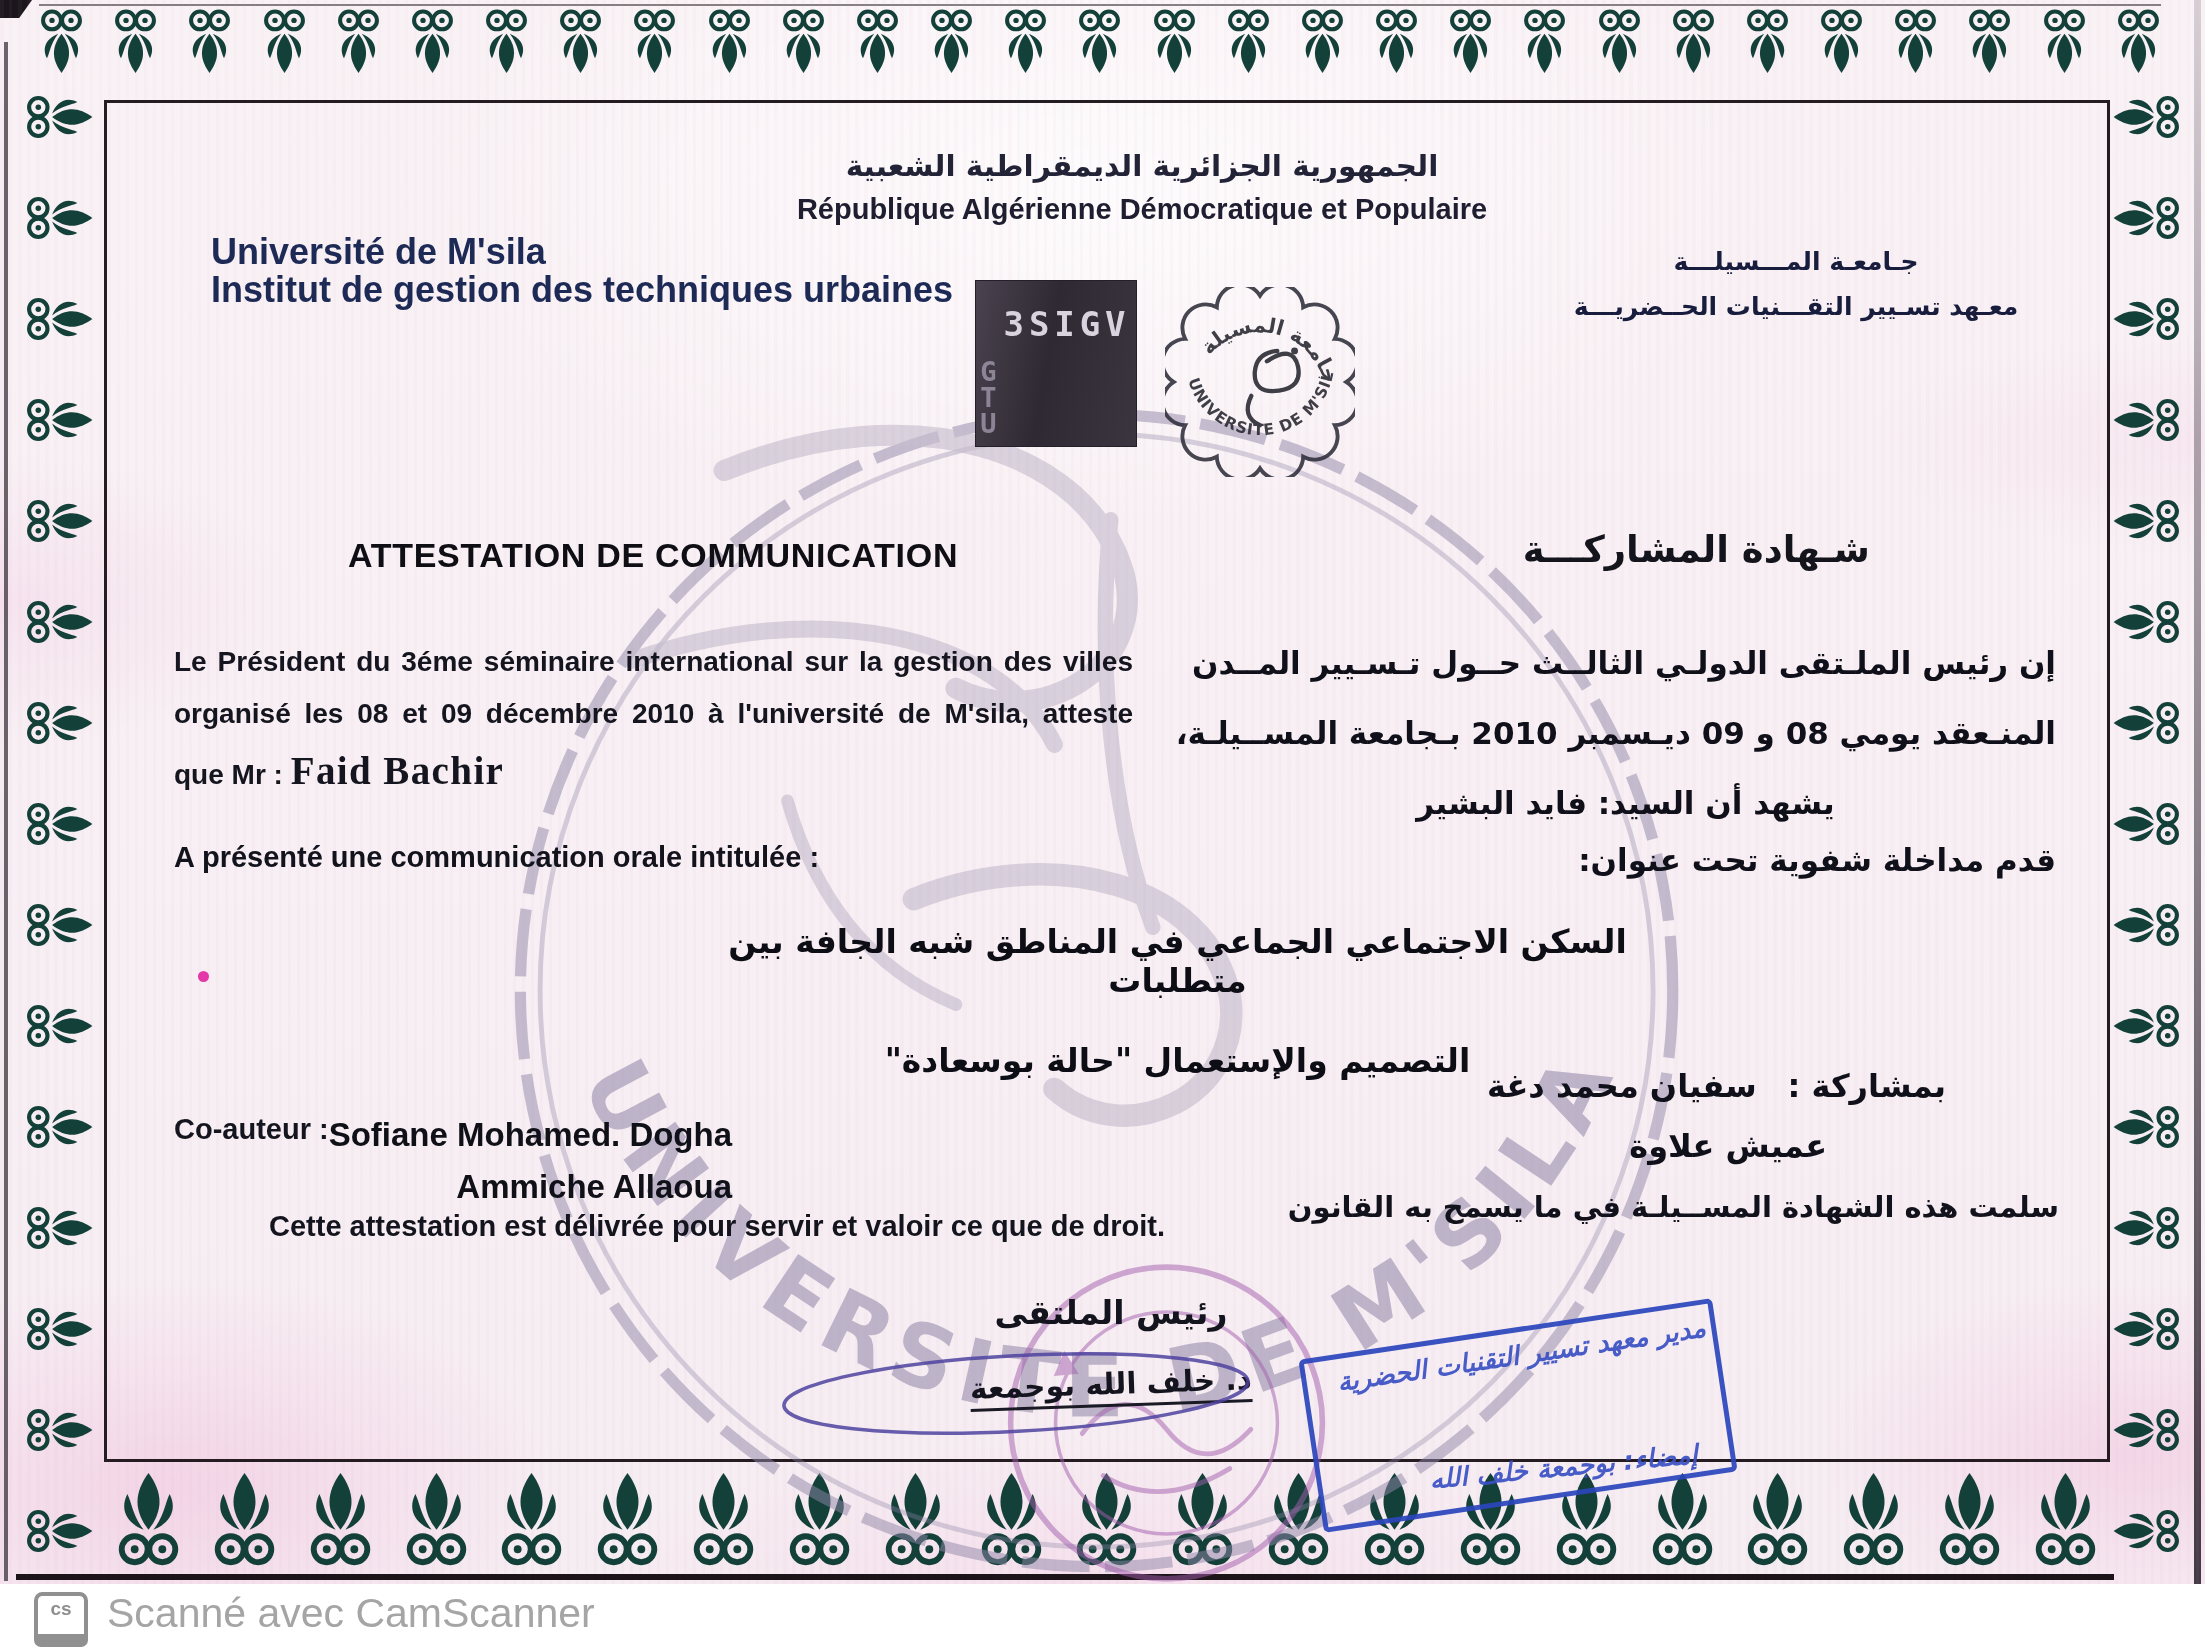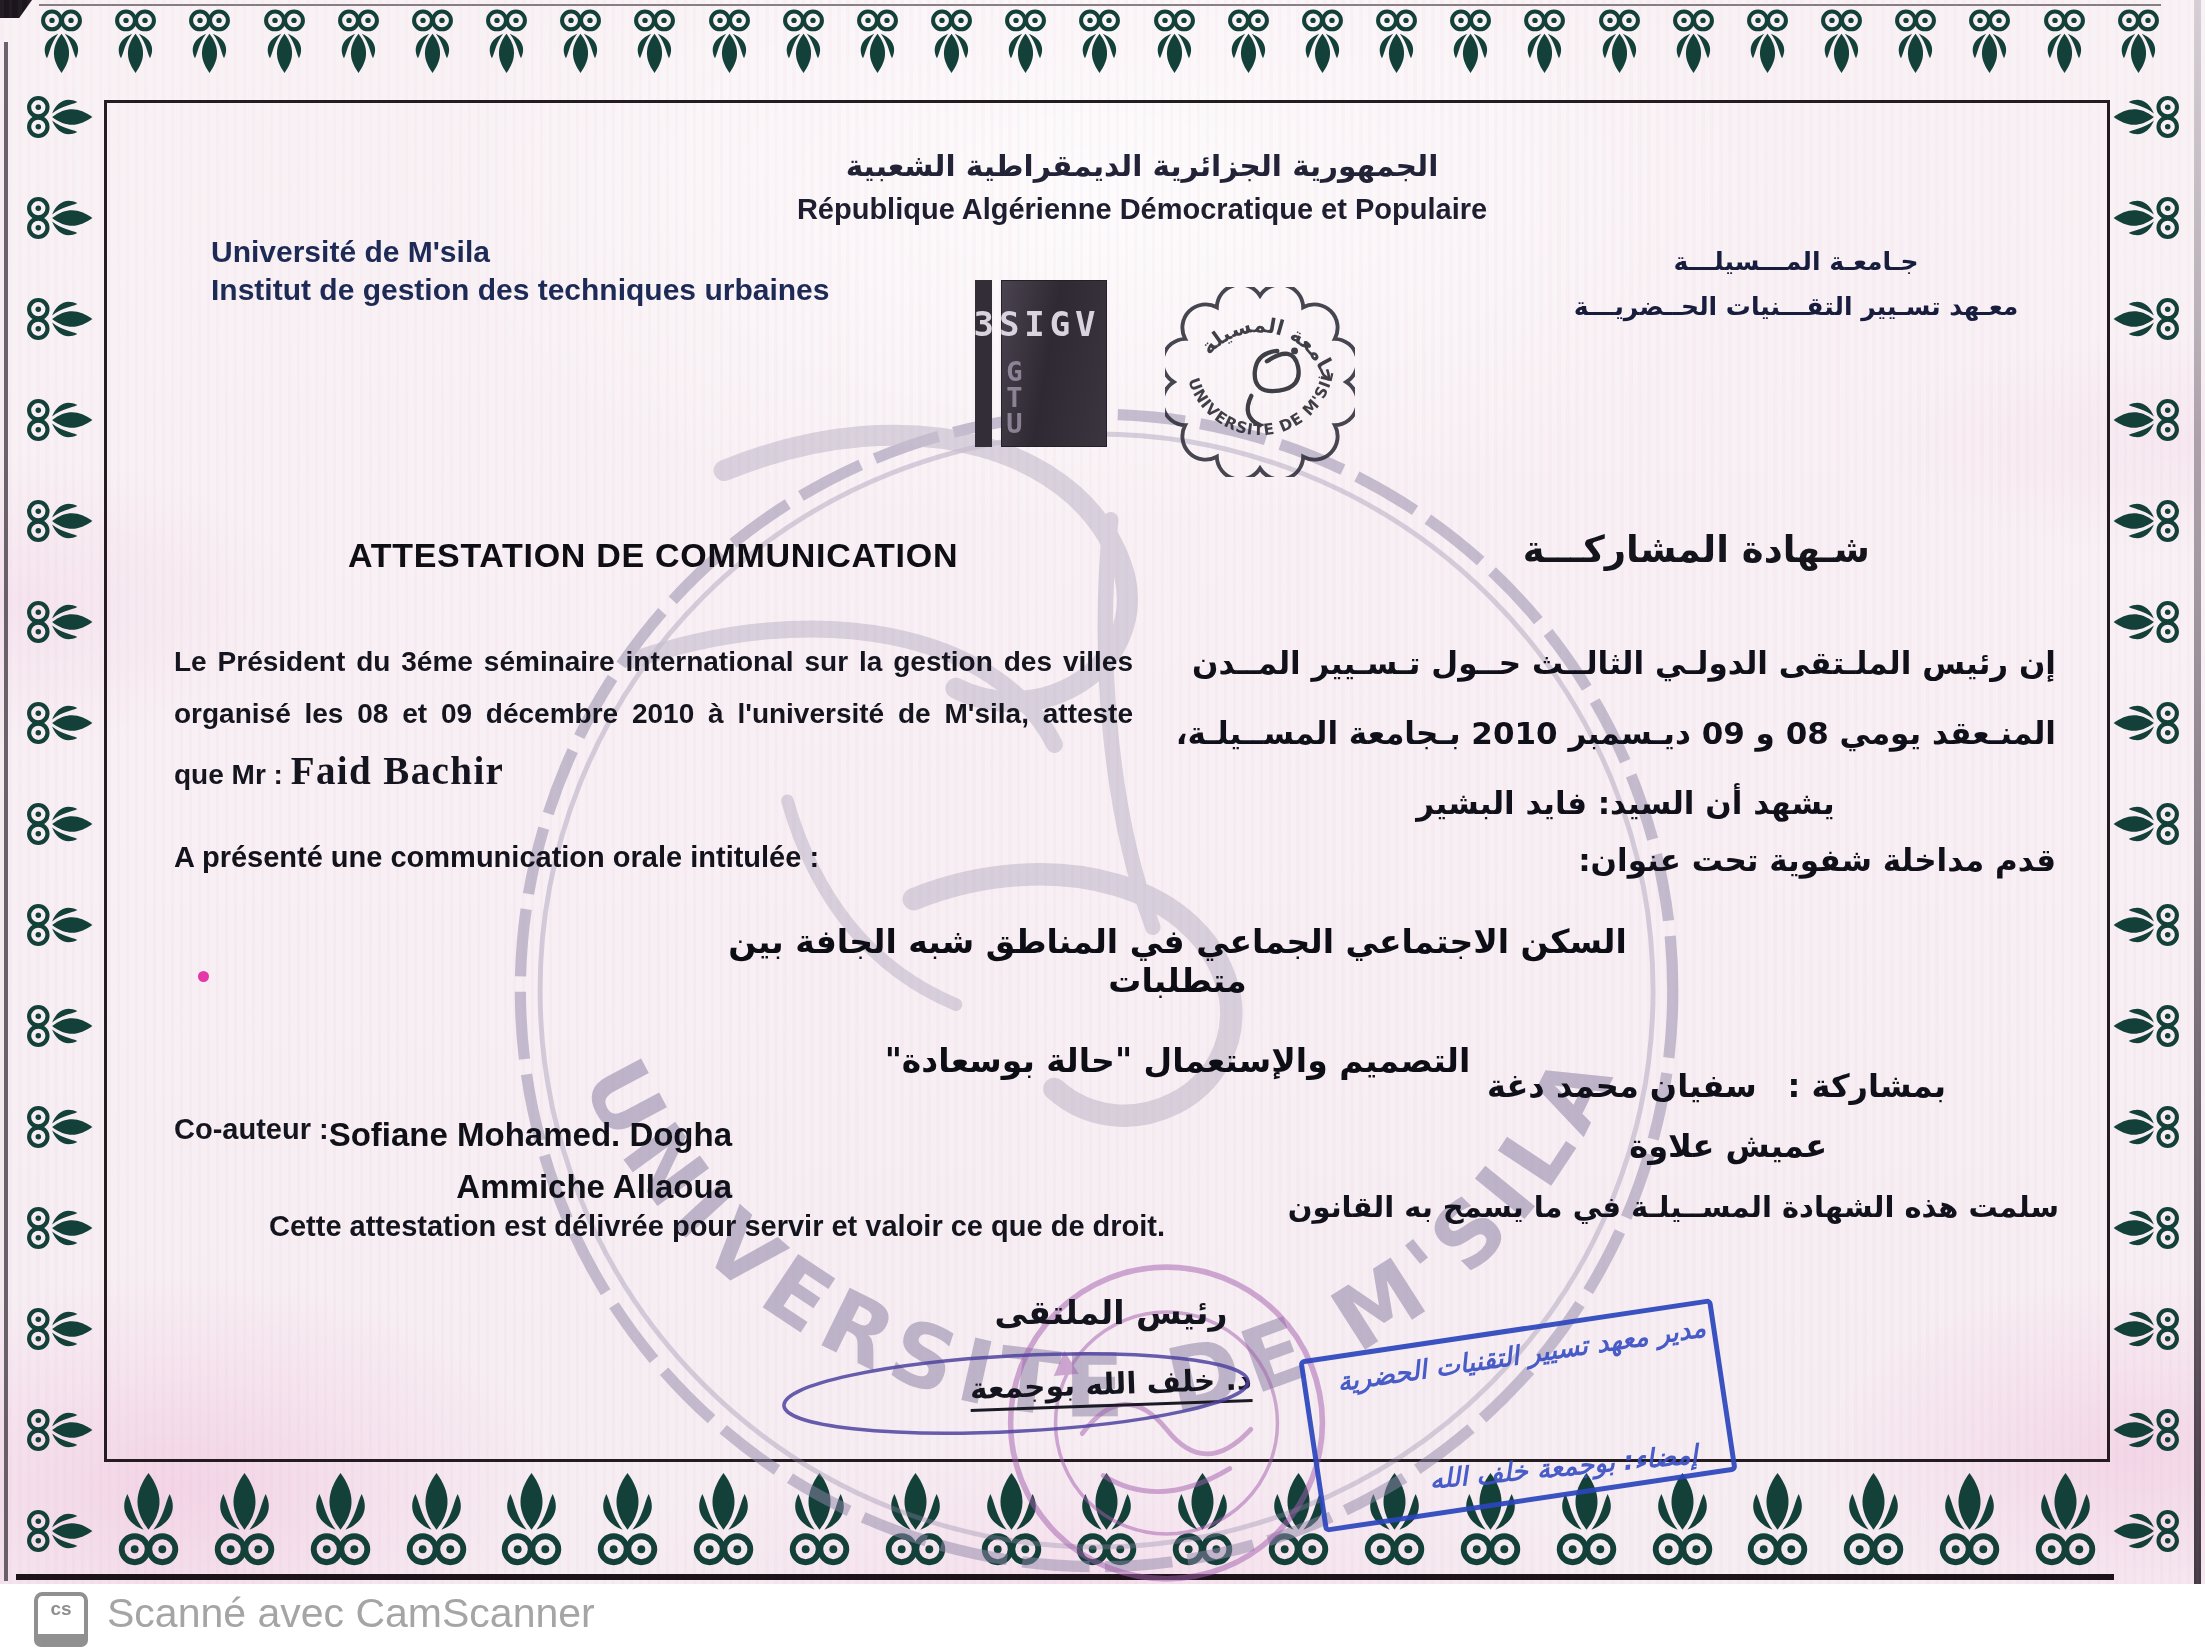--- a/index.html
+++ b/index.html
@@ -48,29 +48,29 @@
   
   .edge-left{position:absolute;left:4.2px;top:42px;width:3.5px;height:1539px;background:rgba(45,38,48,.7);}
   .edge-right{position:absolute;left:2194px;top:0;width:7px;height:1585px;
     background:linear-gradient(rgba(80,70,85,.2), rgba(35,28,38,.85));}
   .corner-tl{position:absolute;left:0;top:0;width:32px;height:18px;background:#1b161c;
     clip-path:polygon(0 0,100% 0,60% 100%,0 100%);}
   .edge-bottom{position:absolute;left:83px;top:1644px;width:2122px;height:6.3px;background:#1c1c1f;}
 
   
   .org-left{position:absolute;left:211px;top:233px;z-index:5;
-    font-size:30px;font-weight:600;line-height:38px;color:#1d2a56;}
+    font-size:36px;font-weight:600;line-height:38px;color:#1d2a56;}
   .republic{position:absolute;left:717px;top:149px;width:850px;text-align:center;z-index:5;}
   .republic-ar{font-family:"DejaVu Sans",sans-serif;font-weight:700;font-size:29.5px;color:#232338;direction:rtl;}
   .republic-fr{margin-top:9.8px;font-size:29px;font-weight:600;color:#1e1e30;}
   .org-right{position:absolute;left:1571px;top:239px;width:450px;text-align:center;direction:rtl;z-index:5;
     font-family:"DejaVu Sans",sans-serif;font-weight:700;font-size:25px;line-height:45px;color:#181d3e;}
 
   
-  .sigv{position:absolute;left:975px;top:280px;width:132px;height:167px;display:flex;z-index:5;}
+  .sigv{position:absolute;left:975px;top:280px;width:162px;height:167px;display:flex;z-index:5;flex-direction:column;}
   .sigv-bar{width:17px;background:#332d38;margin-right:9px;}
   .sigv-box{flex:1;position:relative;background:linear-gradient(100deg,#4a4350,#2e2932 45%,#3b3540);
     border:1.4px solid #241f28;}
   .sigv-text{position:absolute;top:22.5px;right:5.6px;font-size:34px;font-weight:700;letter-spacing:4.9px;
     color:#d9d3e0;font-family:"DejaVu Sans Mono",monospace;}
   .sigv-sub{position:absolute;bottom:9.8px;left:4.2px;width:1.3ch;word-break:break-all;line-height:.95;
     font-size:27px;font-weight:700;color:rgba(205,195,218,.55);font-family:"DejaVu Sans Mono",monospace;}
   .seal{position:absolute;left:1165px;top:287px;width:190px;height:190px;z-index:5;opacity:.88;}
 
   

